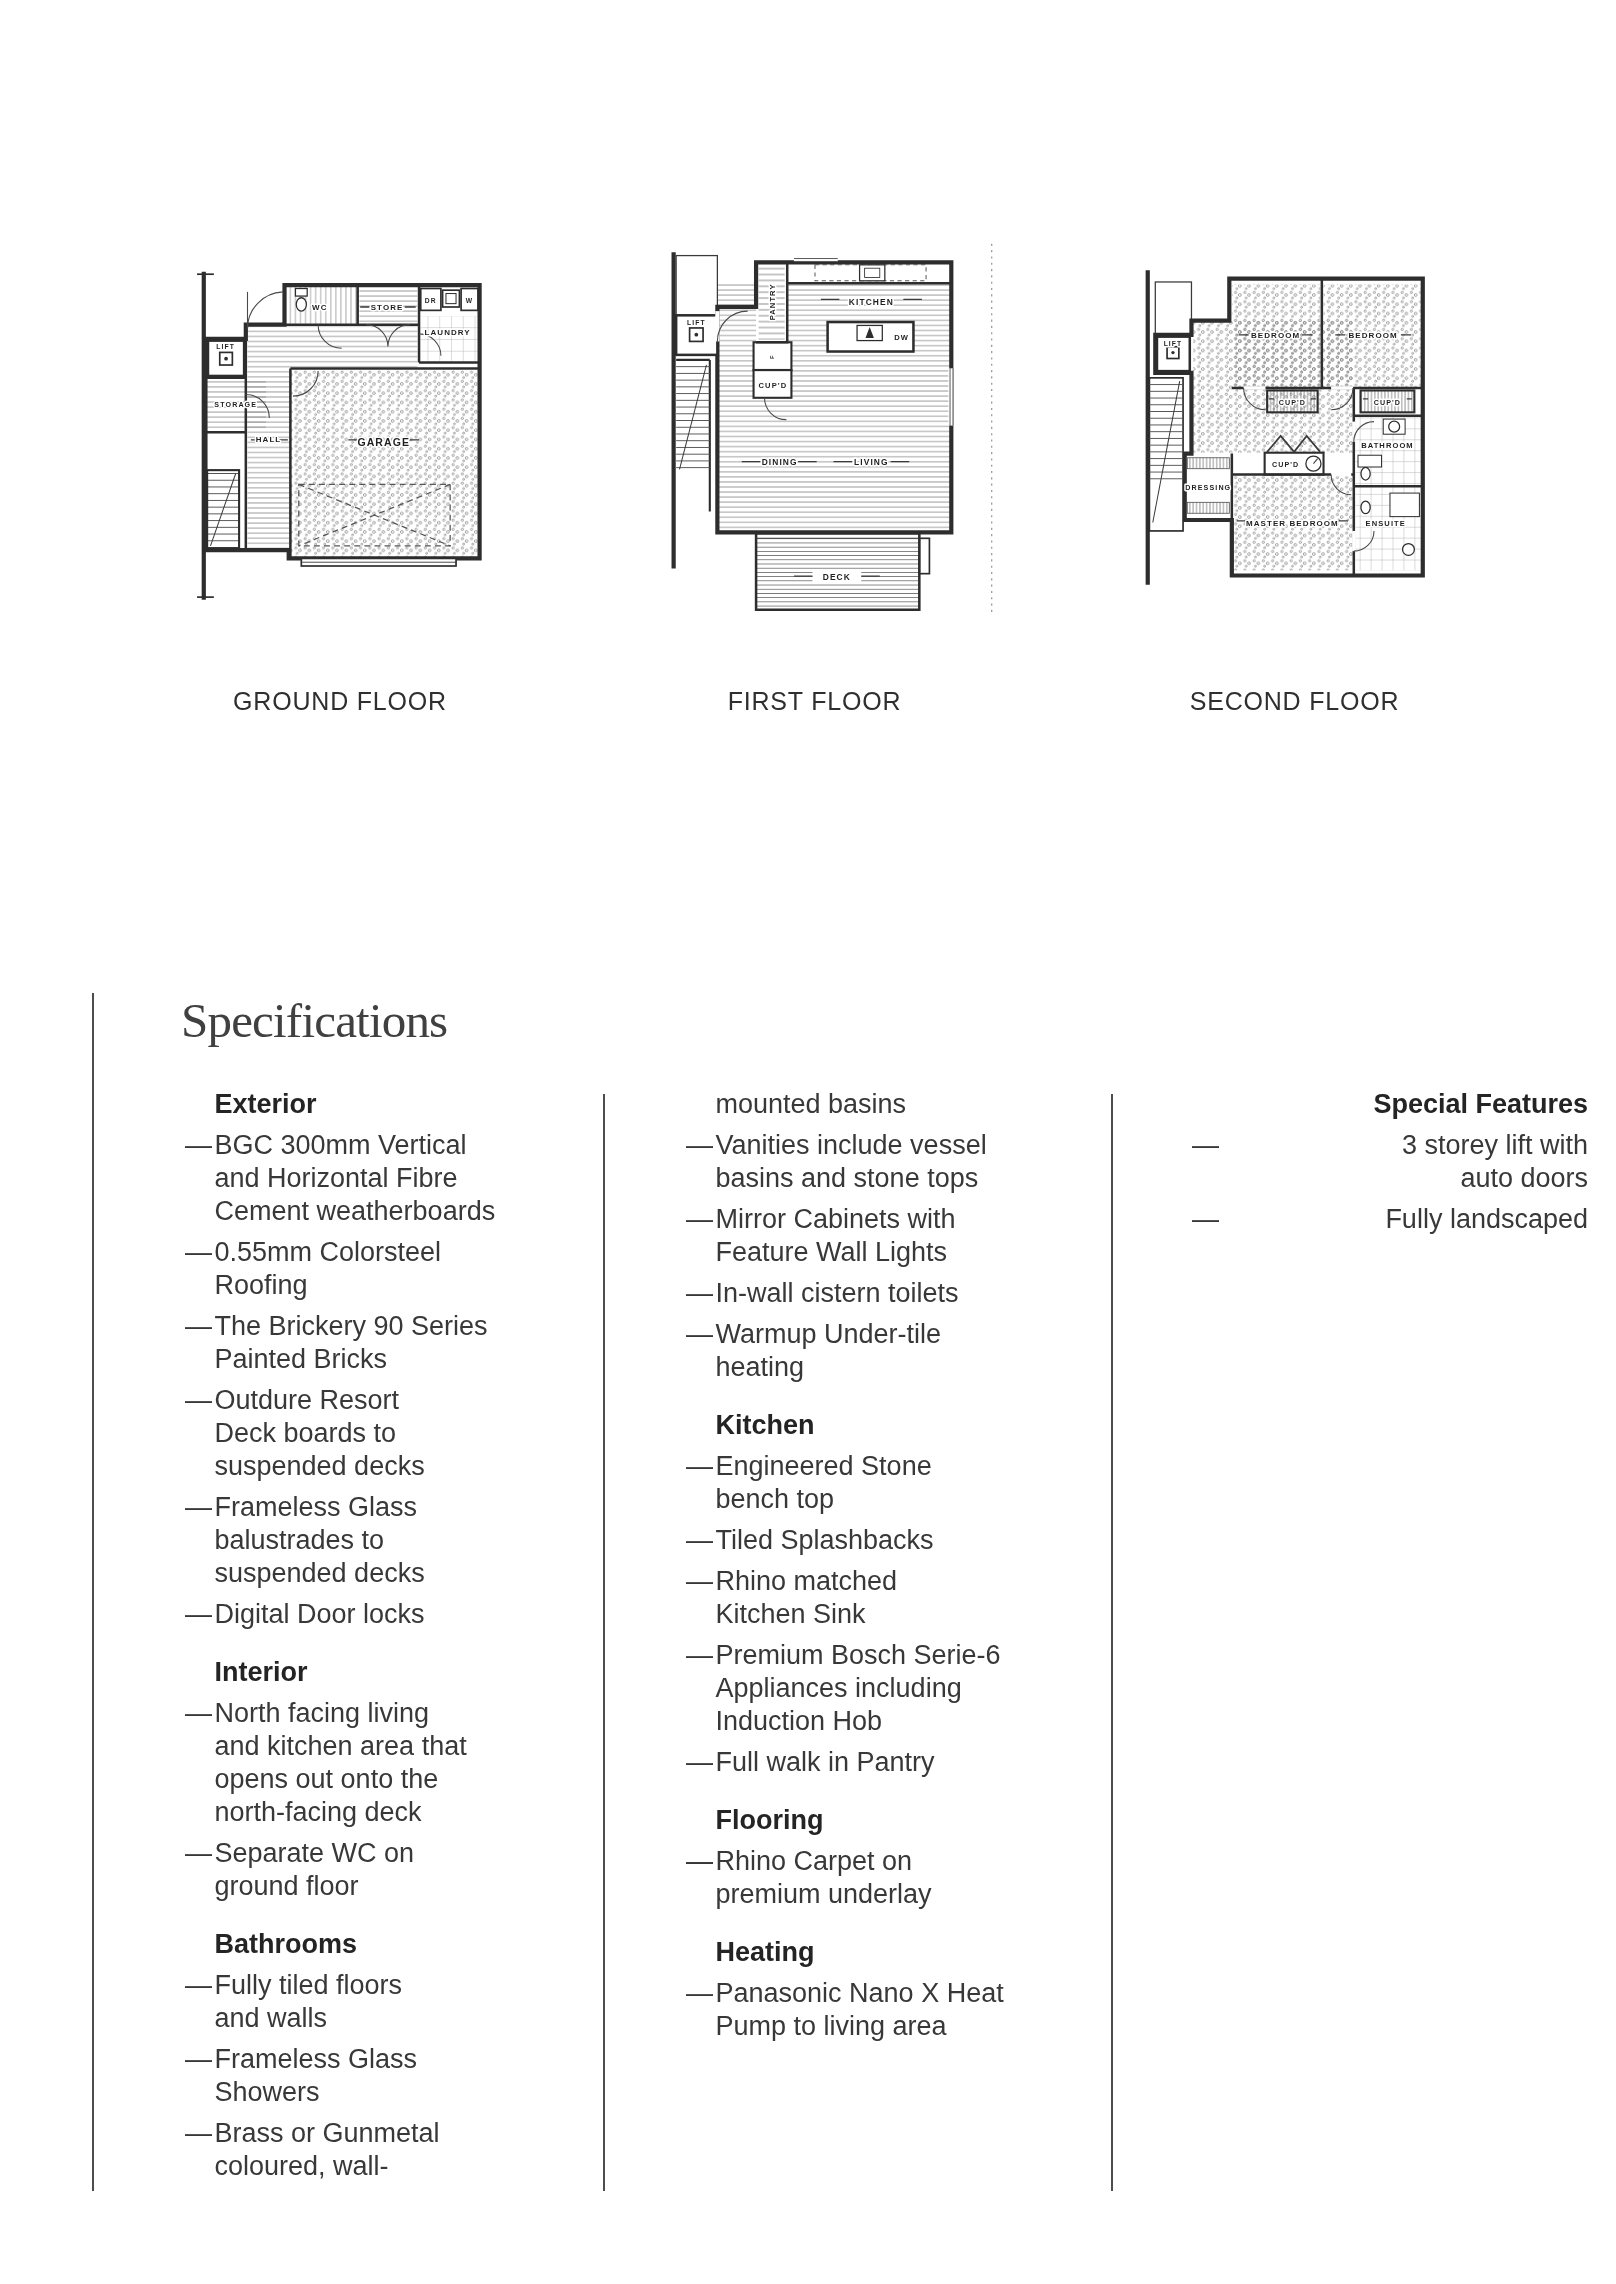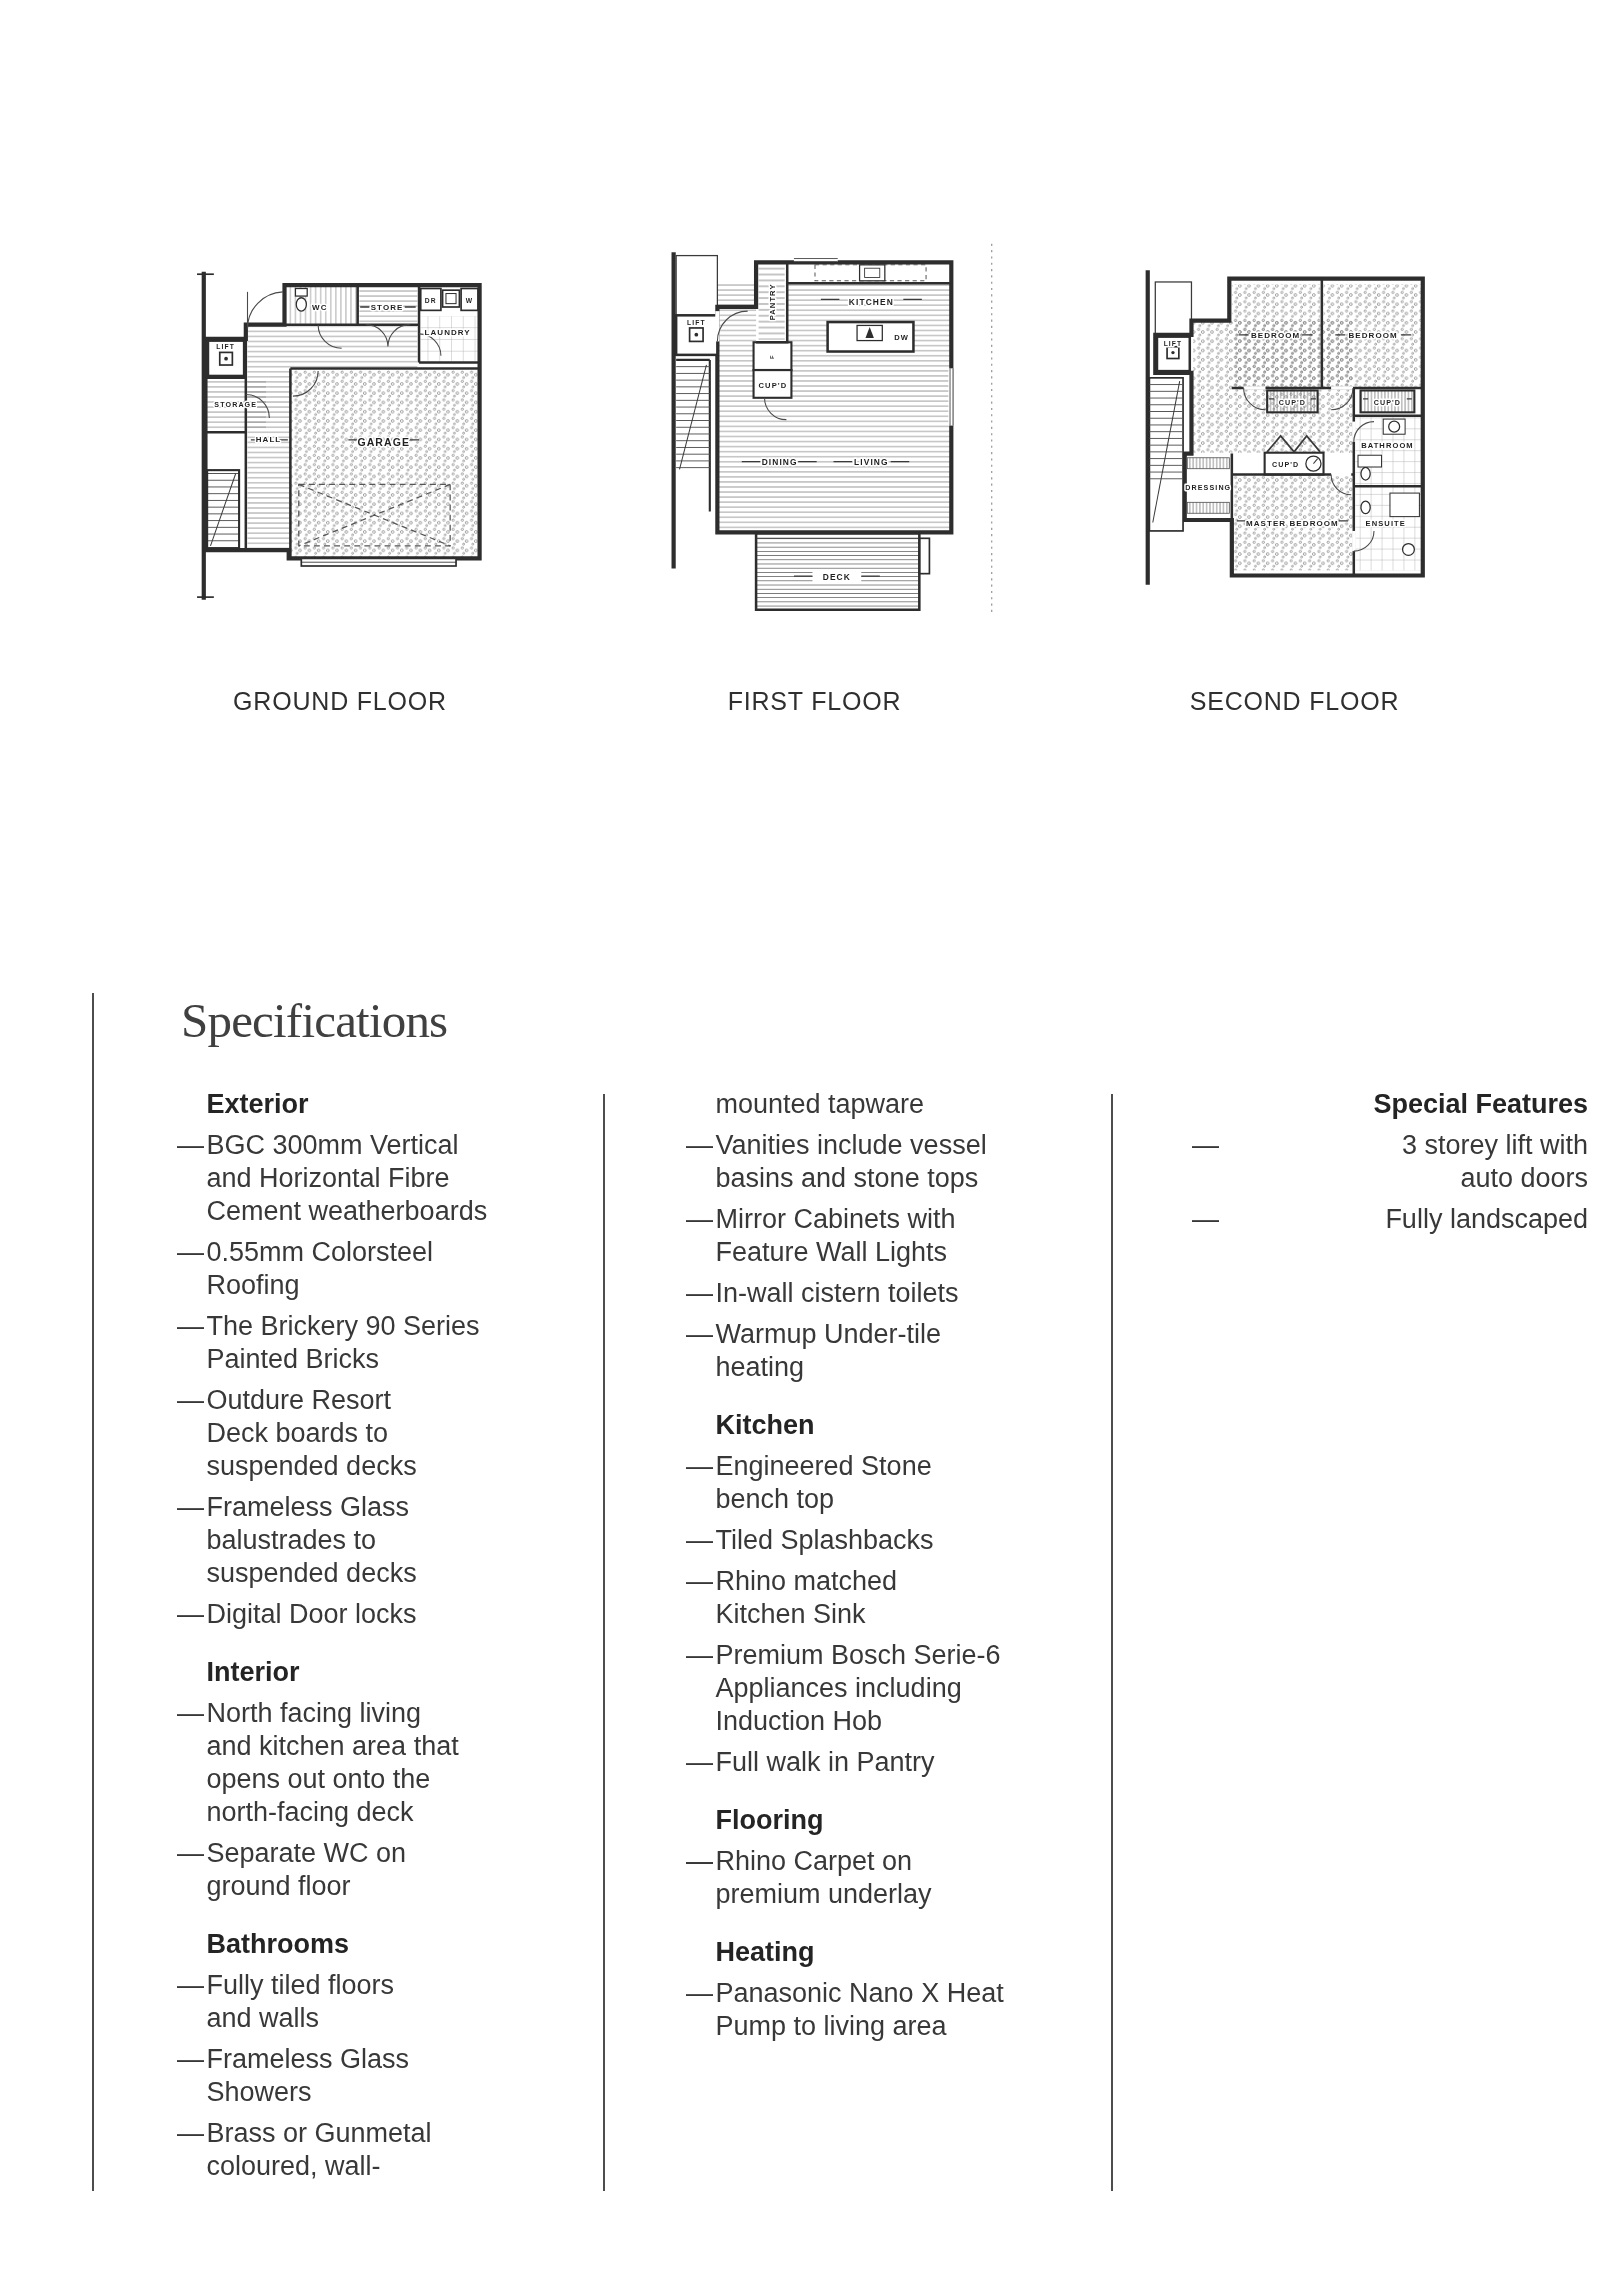--- a/index.html
+++ b/index.html
@@ -311,21 +311,21 @@
   <div class="plan-caption" style="left:192px;top:687px;width:296px;">GROUND FLOOR</div>
   <div class="plan-caption" style="left:642px;top:687px;width:345px;">FIRST FLOOR</div>
   <div class="plan-caption" style="left:1141px;top:687px;width:307px;">SECOND FLOOR</div>
 
   <div class="spec-title">Specifications</div>
 
   <div class="vrule" style="left:92px;top:993px;height:1198px;"></div>
   <div class="vrule" style="left:603px;top:1094px;height:1097px;"></div>
   <div class="vrule" style="left:1111px;top:1094px;height:1097px;"></div>
 
-  <div class="spec-col" style="left:177px;top:1088px;">
+  <div class="spec-col" style="left:185px;top:1088px;">
       <div class="spec-heading">Exterior</div>
       <div class="spec-item"><span class="dash">—</span><span>BGC 300mm Vertical
 and Horizontal Fibre
 Cement weatherboards</span></div>
       <div class="spec-item"><span class="dash">—</span><span>0.55mm Colorsteel
 Roofing</span></div>
       <div class="spec-item"><span class="dash">—</span><span>The Brickery 90 Series
 Painted Bricks</span></div>
       <div class="spec-item"><span class="dash">—</span><span>Outdure Resort
 Deck boards to
@@ -343,21 +343,21 @@
 ground floor</span></div>
       <div class="spec-heading">Bathrooms</div>
       <div class="spec-item"><span class="dash">—</span><span>Fully tiled floors
 and walls</span></div>
       <div class="spec-item"><span class="dash">—</span><span>Frameless Glass
 Showers</span></div>
       <div class="spec-item"><span class="dash">—</span><span>Brass or Gunmetal
 coloured, wall-</span></div>
     </div>
   <div class="spec-col" style="left:686px;top:1088px;">
-      <div class="spec-item"><span>mounted tapware</span></div>
+      <div class="spec-item"><span>mounted basins</span></div>
       <div class="spec-item"><span class="dash">—</span><span>Vanities include vessel
 basins and stone tops</span></div>
       <div class="spec-item"><span class="dash">—</span><span>Mirror Cabinets with
 Feature Wall Lights</span></div>
       <div class="spec-item"><span class="dash">—</span><span>In-wall cistern toilets</span></div>
       <div class="spec-item"><span class="dash">—</span><span>Warmup Under-tile
 heating</span></div>
       <div class="spec-heading">Kitchen</div>
       <div class="spec-item"><span class="dash">—</span><span>Engineered Stone
 bench top</span></div>

